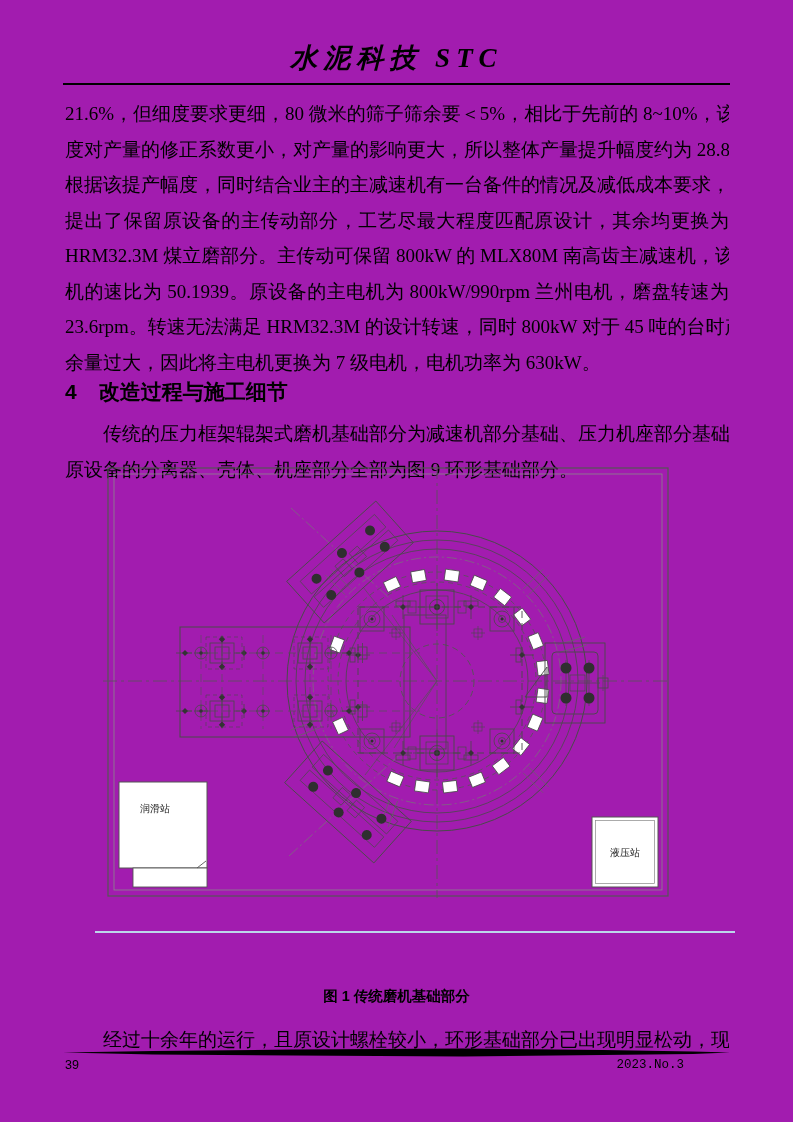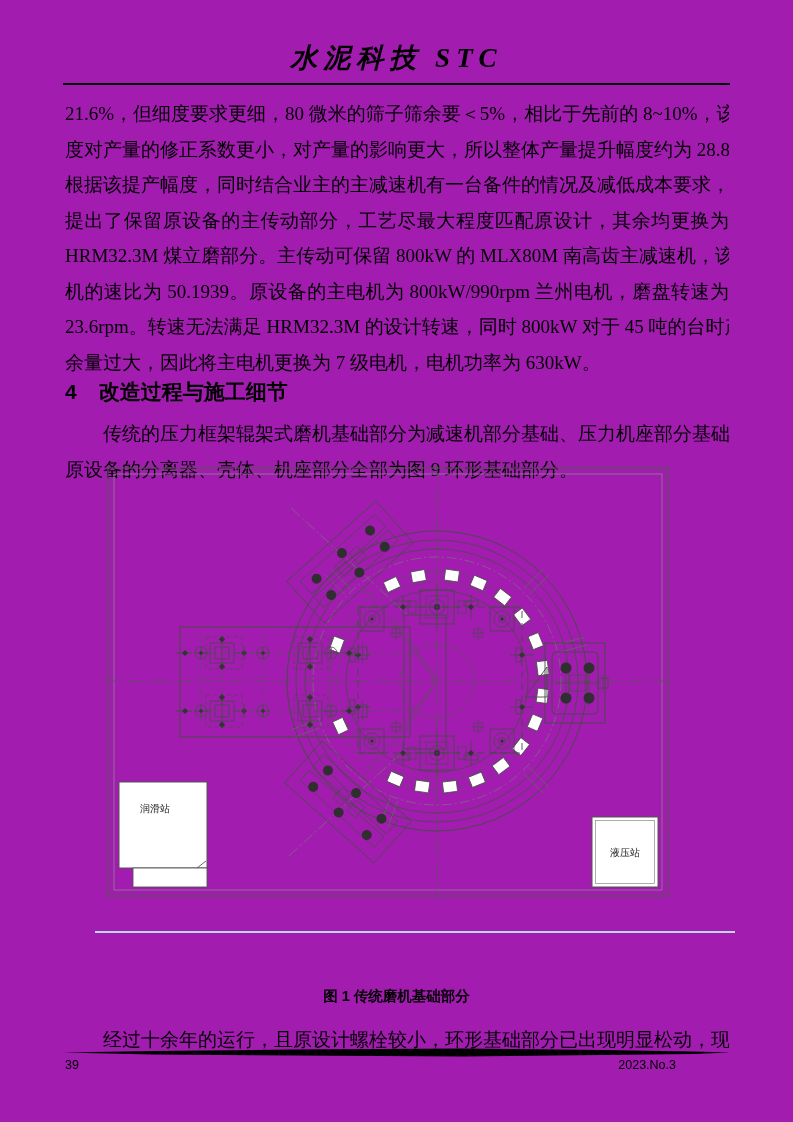--- a/index.html
+++ b/index.html
@@ -20,22 +20,22 @@
   .p2{top:416px;}
   .figwrap{position:absolute;top:465px;left:100px;width:570px;height:434px;}
   .figsvg{font-family:"Liberation Serif",serif;}
   .bluerule{position:absolute;top:931px;left:95px;width:640px;height:2px;background:#bcd6ea;}
   .caption{position:absolute;top:951px;left:0;width:100%;text-align:center;
            font-family:"Liberation Sans",sans-serif;font-weight:bold;font-size:14.5px;margin-top:36px;}
   .p3{top:1022px;}
   .footbar{position:absolute;top:1046px;left:63px;}
   .pgnum{position:absolute;top:1058px;left:65px;width:664px;text-align:left;
          font-family:"Liberation Sans",sans-serif;font-size:12.5px;}
-  .issue{position:absolute;top:1058px;right:117px;
-         font-family:Liberation Sans, sans-serif;font-size:12.5px;}
+  .issue{position:absolute;top:1058px;right:109px;
+         font-family:Liberation Mono, monospace;font-size:12.5px;}
 </style>
 </head>
 <body>
 
 <div class="page">
 
   <div class="jtitle">水泥科技 STC</div>
   <div class="hrule"></div>
 
   <div class="textblock p1">

